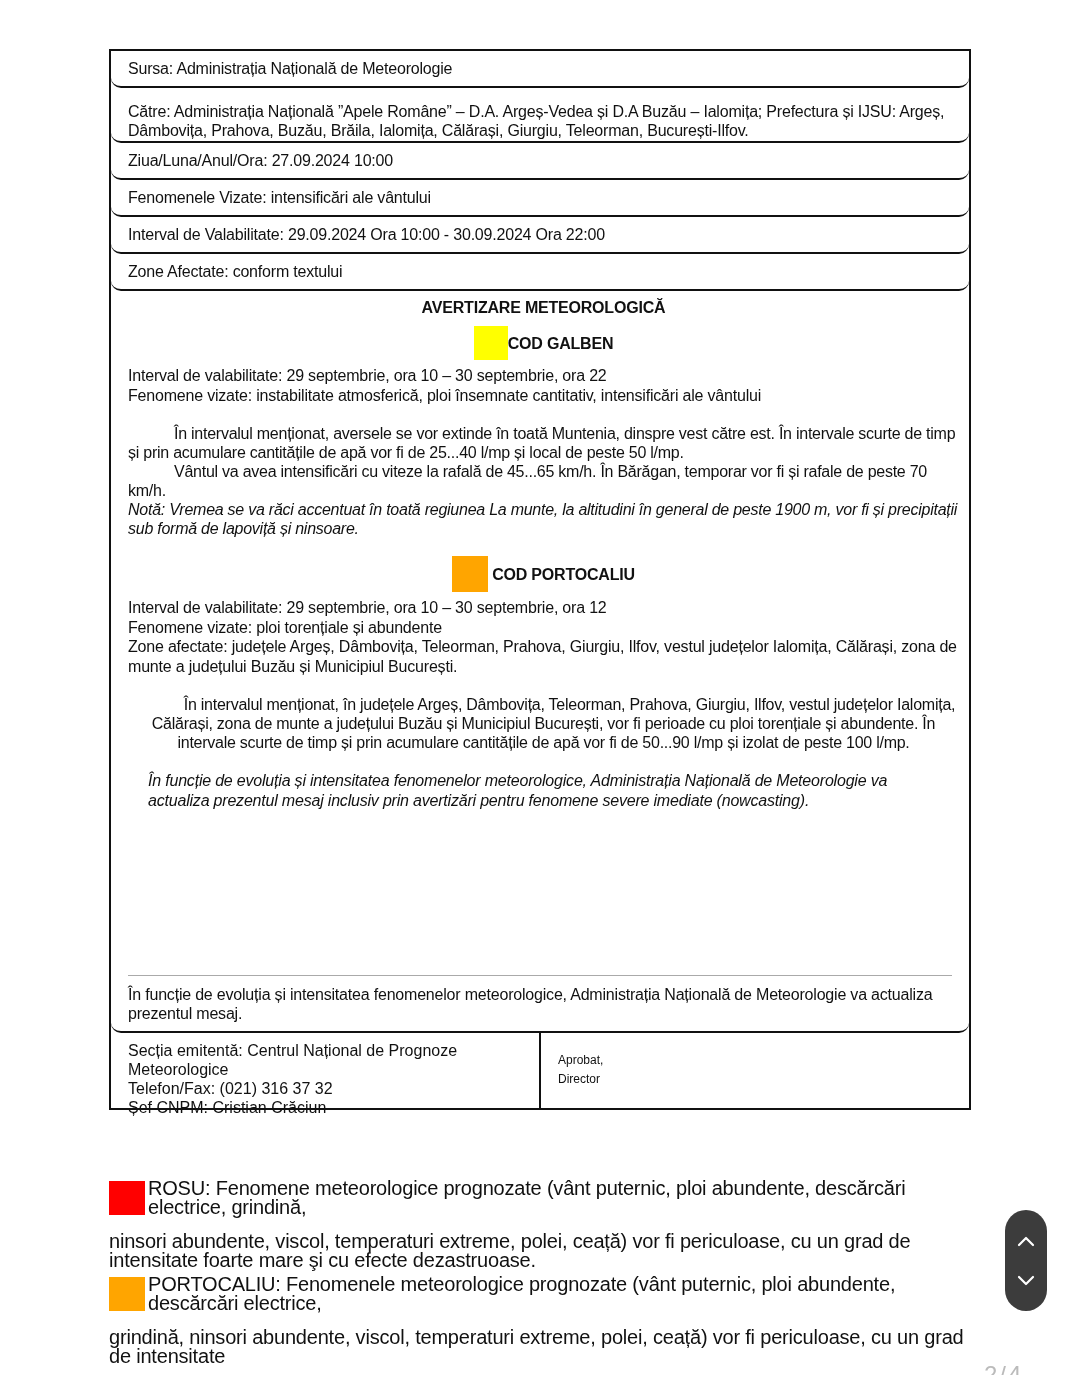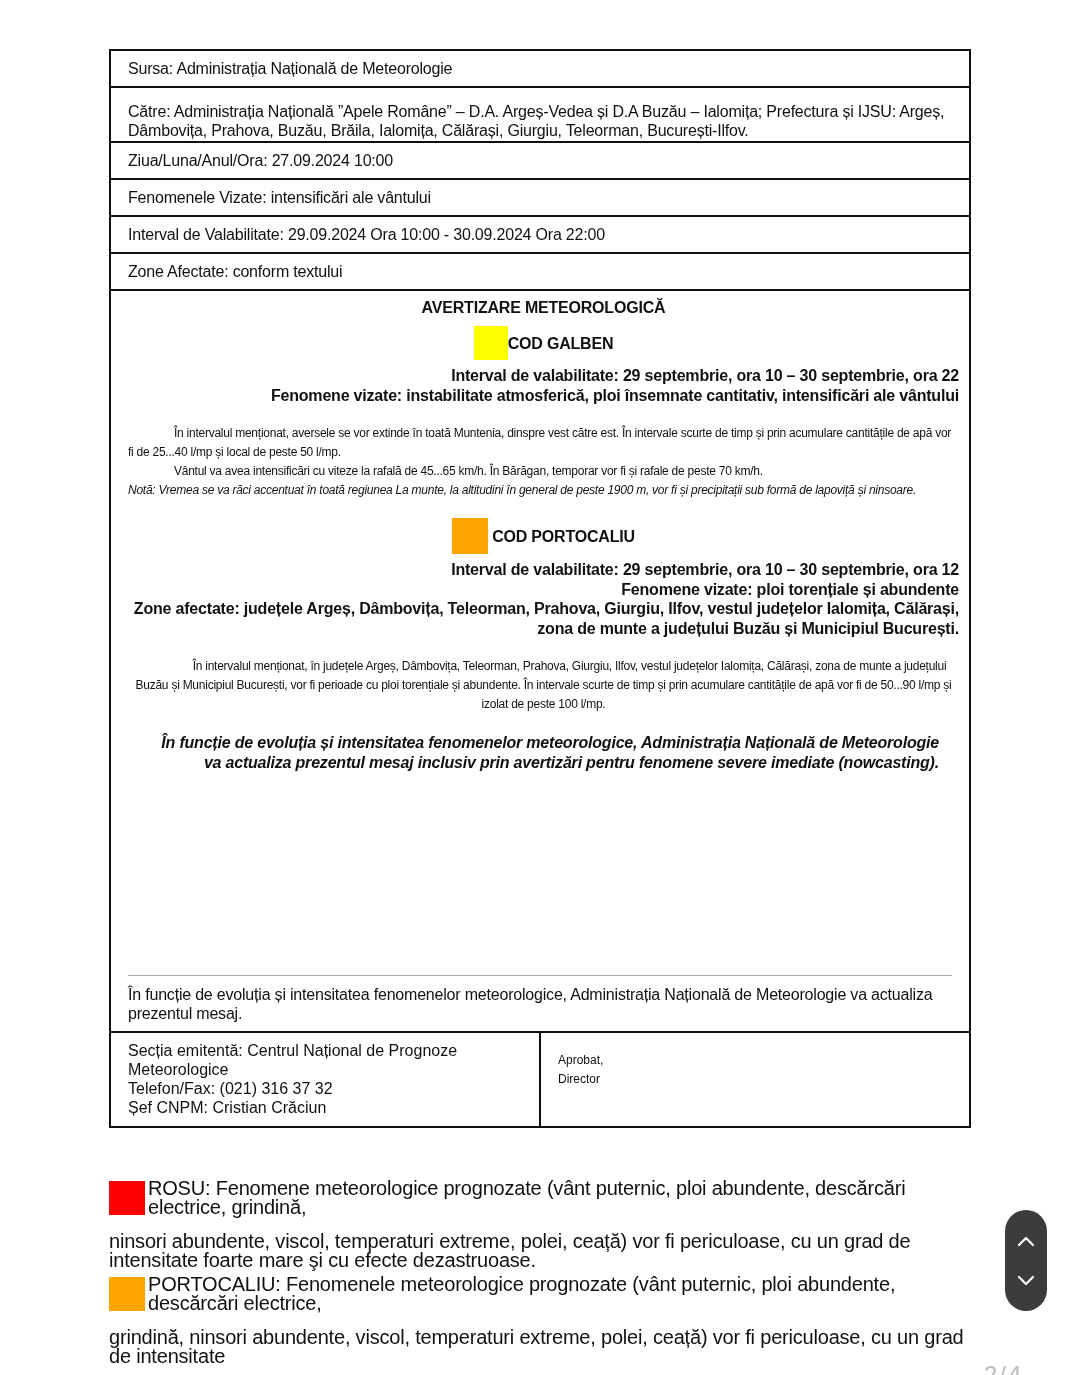--- a/index.html
+++ b/index.html
@@ -23,58 +23,59 @@
       top: 49px;
       width: 862px;
       border: 2px solid #111;
     }
     .row {
       border-bottom: 2px solid #111;
       padding: 0 17px;
       font-size: 16px;
       line-height: 19px;
       letter-spacing: -0.2px;
+      border-radius: 10px;
     }
     .row.single { height: 37px; display: flex; align-items: center; }
     .row.double { height: 55px; padding-top: 14px; }
     .row.main {
       height: 742px;
       padding: 7px 10px 0 17px;
       position: relative;
     }
     .center { text-align: center; }
     .title-line { font-size: 16px; font-weight: bold; line-height: 20px; margin-bottom: 8px; }
     .code-line {
       display: flex; align-items: center; justify-content: center;
       font-size: 16px; font-weight: bold;
     }
     .swatch { display: inline-block; }
     .sw-yellow { width: 34px; height: 34px; background: #ffff00; margin-right: 0; margin-left: -34px; }
     .sw-orange { width: 36px; height: 36px; background: #ffa500; margin-right: 4px; }
-    .bold-block { font-weight: bold; font-size: 16px; line-height: 19.5px; text-align: right; }
+    .bold-block { font-weight: normal; font-size: 16px; line-height: 19.5px; text-align: left; }
     .para {
-      font-size: 12px; line-height: 19px; letter-spacing: -0.25px;
+      font-size: 16px; line-height: 19px; letter-spacing: -0.25px;
     }
     .para .indent { display: inline-block; width: 46px; }
     .italic { font-style: italic; }
     .sep {
       position: absolute;
       left: 17px; right: 17px;
       top: 684px;
       border-top: 1px solid #aaa;
     }
     .footer-note {
       position: absolute;
       left: 17px; right: 17px;
       top: 694px;
       font-size: 16px; line-height: 19px; letter-spacing: -0.2px;
     }
     .sign-row {
       display: flex;
-      height: 93px;
+      height: 75px;
     }
     .sign-left {
       width: 430px;
       border-right: 2px solid #111;
       padding: 8px 17px 0 17px;
       font-size: 16px; line-height: 19px;
     }
     .sign-right {
       flex: 1;
       padding: 18px 17px 0 17px;

